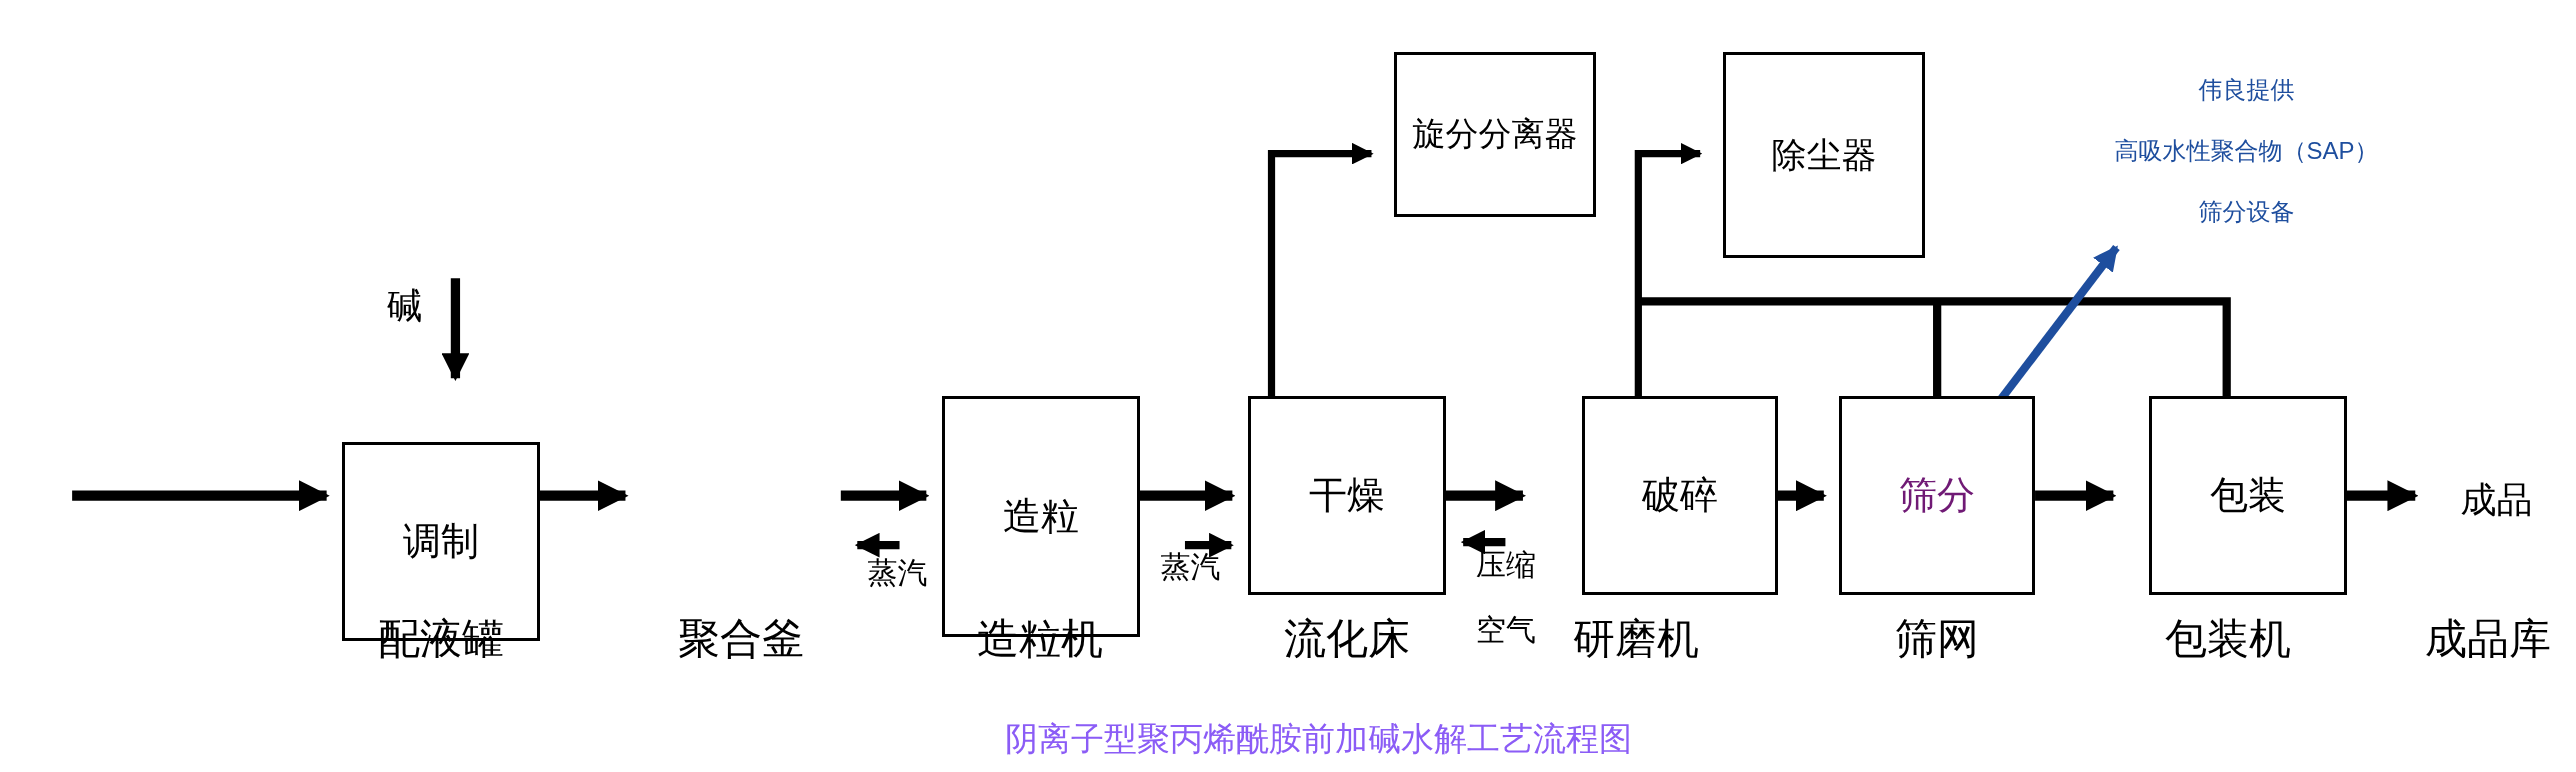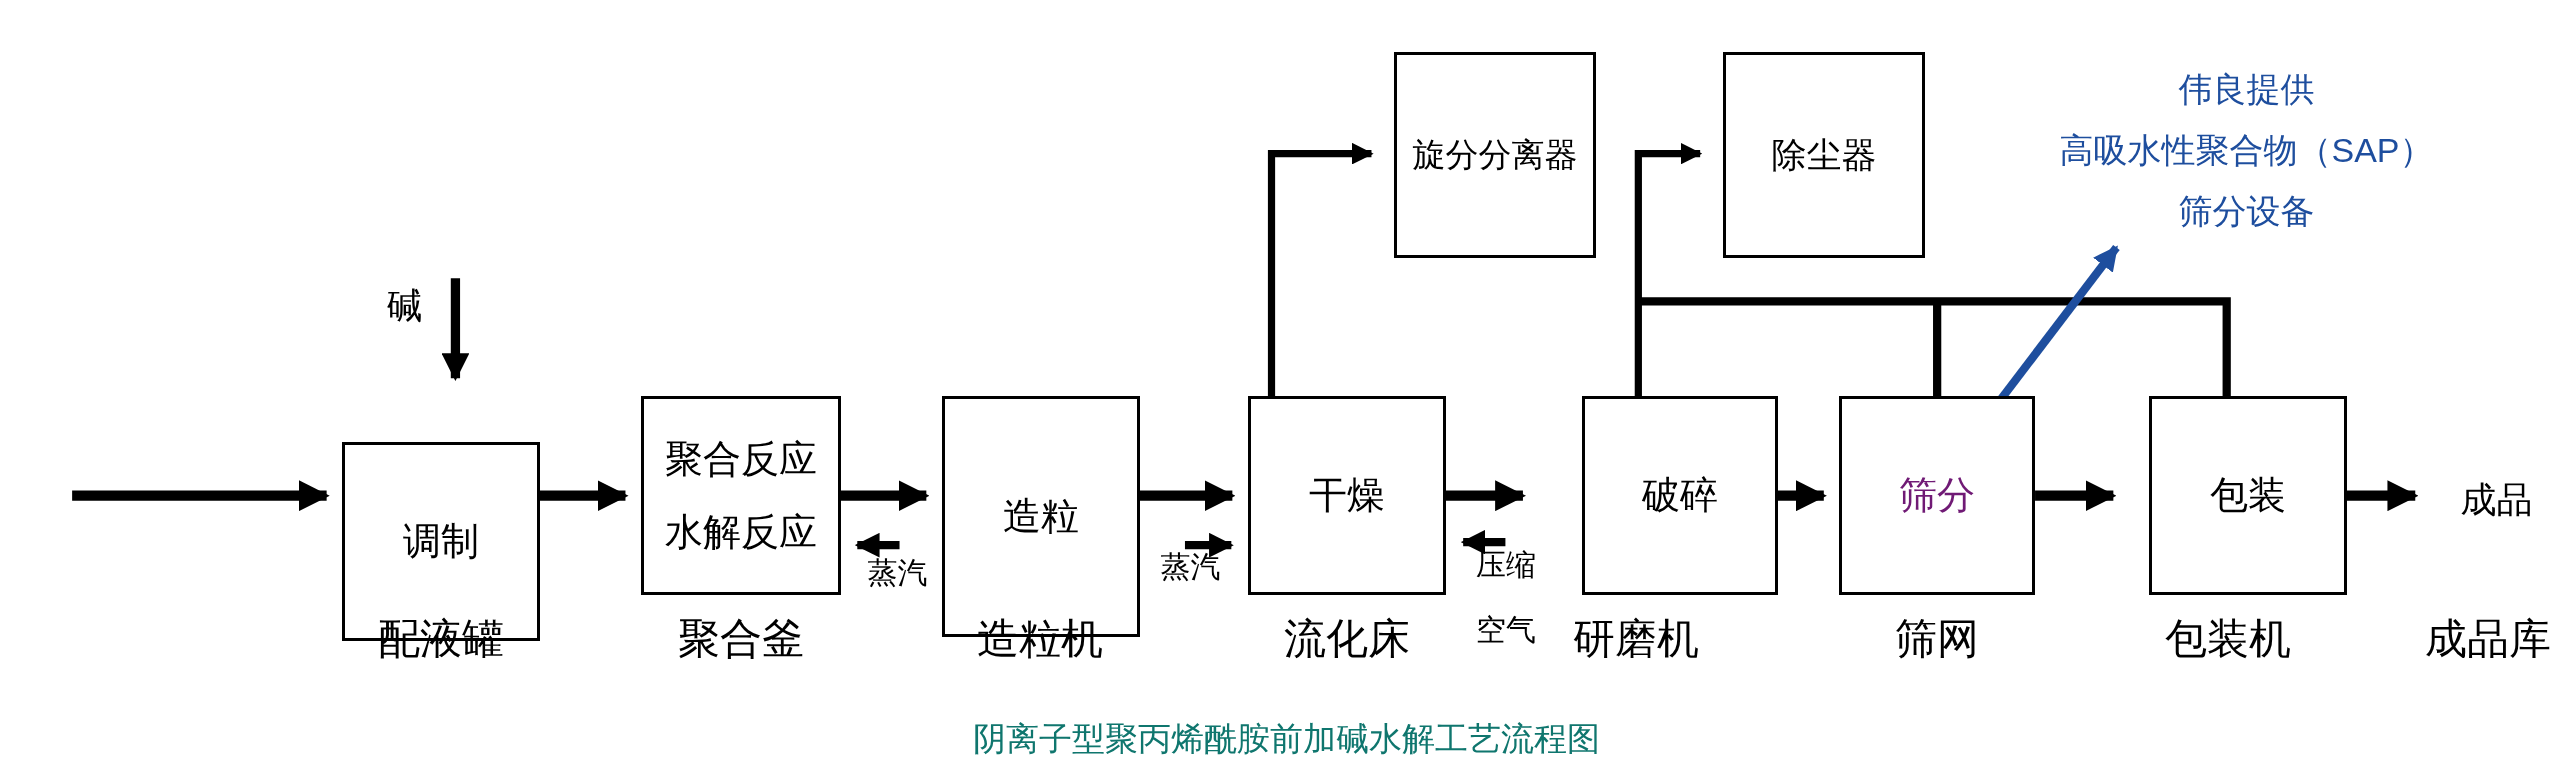--- a/index.html
+++ b/index.html
@@ -10,23 +10,23 @@
         display:flex;flex-direction:column;align-items:center;justify-content:center;
         font-size:38px;line-height:1.9;text-align:center;}
   .tbox{position:absolute;background:#fff;border:3.6px solid #000;box-sizing:border-box;
         display:flex;align-items:center;justify-content:center;font-size:35px;text-align:center;}
   .lbl{position:absolute;display:flex;align-items:center;justify-content:center;
        text-align:center;font-size:42px;}
   .small{font-size:30px;}
   .feed{font-size:36px;}
   .blue{color:#701a75;}
   .annot{position:absolute;left:1999px;top:59px;width:495px;text-align:center;
-         font-size:34px;line-height:61px;color:#1E4E9E;font-weight:500;}
-  .title{position:absolute;left:864px;top:717px;width:845px;text-align:center;
-         font-size:33px;color:#0f766e;font-weight:500;}
+         font-size:24px;line-height:61px;color:#1E4E9E;font-weight:500;}
+  .title{position:absolute;left:896px;top:717px;width:845px;text-align:center;
+         font-size:33px;color:#8b5cf6;font-weight:500;}
 </style>
 </head>
 <body>
 
 <div class="canvas">
 
   <svg class="layer" width="2576" height="773" viewBox="0 0 5000 1500">
     <defs>
       <marker id="mb" viewBox="0 0 10 10" refX="9" refY="5" markerWidth="3" markerHeight="3" orient="auto">
         <path d="M0,0 L10,5 L0,10 z" fill="#000000"></path>
@@ -53,33 +53,29 @@
 
     <path d="M2468 770 L2468 298 L2662 298" stroke="#000" stroke-width="14" fill="none" marker-end="url(#mb)"></path>
     <path d="M3180 770 L3180 298 L3300 298" stroke="#000" stroke-width="14" fill="none" marker-end="url(#mb)"></path>
 
     <path d="M3180 585 L4322 585 L4322 772" stroke="#000" stroke-width="16" fill="none"></path>
     <path d="M3760 585 V772" stroke="#000" stroke-width="16" fill="none"></path>
 
     <path d="M3800 885 L4108 480" stroke="#1E4E9E" stroke-width="16" fill="none" marker-end="url(#mu)"></path>
   </svg>
 
-  <div class="tbox" style="left:1394px;top:52px;width:202px;height:206px;font-size:33px;">
+  <div class="tbox" style="left:1394px;top:52px;width:202px;height:165px;font-size:33px;">
     <span>旋分分离器</span>
   </div>
   <div class="tbox" style="left:1723px;top:52px;width:202px;height:206px;">
     <span>除尘器</span>
   </div>
 
   <div class="pbox" style="left:342px;top:396px;width:198px;height:199px;margin-top:46px;">
     <span>调制</span>
-  </div>
-  <div class="pbox" style="left:641px;top:396px;width:200px;height:199px;">
-    <span>聚合反应</span>
-    <span>水解反应</span>
   </div>
   <div class="pbox" style="left:942px;top:396px;width:198px;height:241px;">
     <span>造粒</span>
   </div>
   <div class="pbox" style="left:1248px;top:396px;width:198px;height:199px;">
     <span>干燥</span>
   </div>
   <div class="pbox" style="left:1538px;top:396px;width:196px;height:199px;margin-left:44px;">
     <span>破碎</span>
   </div>

